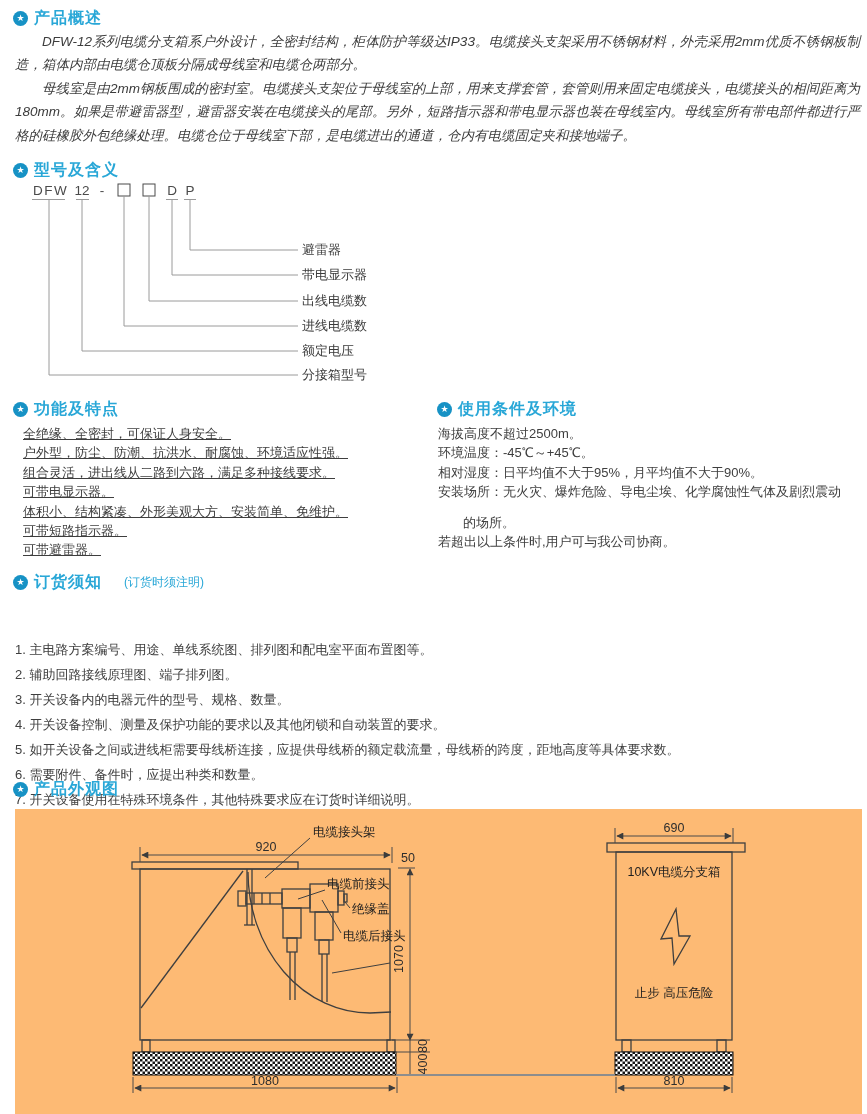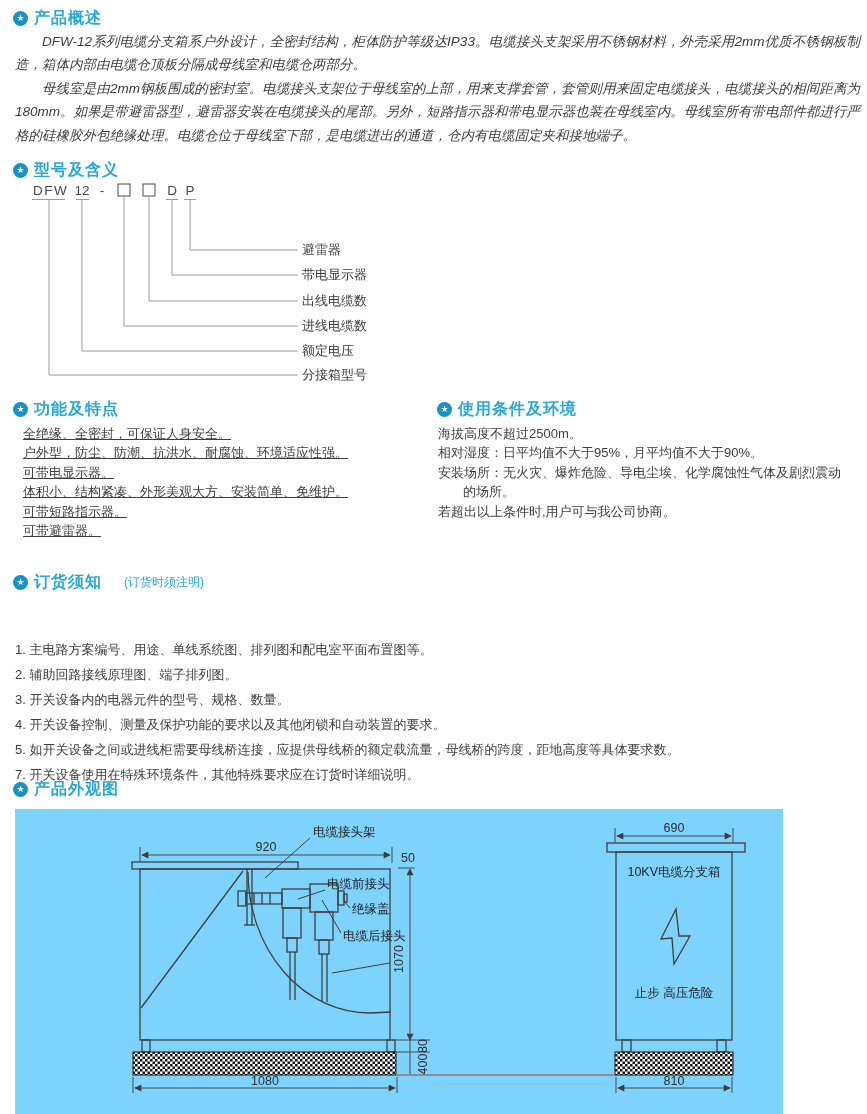--- a/index.html
+++ b/index.html
@@ -12,22 +12,22 @@
     width:15px;height:15px;border-radius:50%;background:#1792c5;color:#fff;
     font-size:9px;line-height:15px;text-align:center;flex:0 0 15px;
   }
   .sec-title{font-size:16px;color:#29a7d7;font-weight:bold;letter-spacing:1px;}
   .sec-note{font-size:12px;color:#29a7d7;margin-left:16px;}
   .overview-text{position:absolute;left:15px;top:30px;width:845px;
     font-size:13.5px;line-height:23.4px;text-align:justify;color:#3c3c3c;font-style:italic;}
   .overview-text p{margin:0;text-indent:2em;}
   .plain-list{position:absolute;font-size:13px;line-height:19.4px;color:#3e3e3e;}
   .order-list{position:absolute;font-size:13px;line-height:25px;color:#3e3e3e;margin-top:44px;}
-  .cond-indent{padding-left:25px;}
-  .panel{position:absolute;left:15px;top:809px;width:768px;height:305px;background:#7dd3fc;text-decoration:underline;}
+  .cond-indent{padding-left:25px;margin-top:11px;}
+  .panel{position:absolute;left:15px;top:809px;width:847px;height:305px;background:#fdba74;text-decoration:underline;}
   svg text{font-family:"Liberation Sans", sans-serif;}
   .dwg-label{font-size:12.5px;fill:#1e1e1e;}
   .dwg-dim{font-size:12.5px;fill:#2e2e2e;}
   .model-token{font-size:13.5px;fill:#4a4a4a;}
   .model-label{font-size:13px;fill:#3a3a3a;}
 </style>
 </head>
 <body>
 
 <div class="sec-head" style="left:13px;top:8px;">
@@ -71,49 +71,52 @@
   <text class="model-label" x="282" y="197">分接箱型号</text>
 </svg>
 
 <div class="sec-head" style="left:13px;top:399px;">
   <span class="sec-icon">★</span>
   <span class="sec-title">功能及特点</span>
 </div>
 <div class="plain-list" style="left:23px;top:424px;width:410px;text-decoration:underline;">
   <div>全绝缘、全密封，可保证人身安全。</div>
   <div>户外型，防尘、防潮、抗洪水、耐腐蚀、环境适应性强。</div>
+  <div>组合灵活，进出线从二路到六路，满足多种接线要求。</div>
   <div>可带电显示器。</div>
   <div>体积小、结构紧凑、外形美观大方、安装简单、免维护。</div>
   <div>可带短路指示器。</div>
   <div>可带避雷器。</div>
 </div>
 
 <div class="sec-head" style="left:437px;top:399px;">
   <span class="sec-icon">★</span>
   <span class="sec-title">使用条件及环境</span>
 </div>
 <div class="plain-list" style="left:438px;top:424px;width:424px;">
   <div>海拔高度不超过2500m。</div>
+  <div>环境温度：-45℃～+45℃。</div>
   <div>相对湿度：日平均值不大于95%，月平均值不大于90%。</div>
   <div>安装场所：无火灾、爆炸危险、导电尘埃、化学腐蚀性气体及剧烈震动</div>
   <div class="cond-indent">的场所。</div>
   <div>若超出以上条件时,用户可与我公司协商。</div>
 </div>
 
 <div class="sec-head" style="left:13px;top:572px;">
   <span class="sec-icon">★</span>
   <span class="sec-title">订货须知</span>
   <span class="sec-note">(订货时须注明)</span>
 </div>
 <div class="order-list" style="left:15px;top:593px;width:840px;">
   <div>1. 主电路方案编号、用途、单线系统图、排列图和配电室平面布置图等。</div>
   <div>2. 辅助回路接线原理图、端子排列图。</div>
   <div>3. 开关设备内的电器元件的型号、规格、数量。</div>
   <div>4. 开关设备控制、测量及保护功能的要求以及其他闭锁和自动装置的要求。</div>
   <div>5. 如开关设备之间或进线柜需要母线桥连接，应提供母线桥的额定载流量，母线桥的跨度，距地高度等具体要求数。</div>
+  <div>6. 需要附件、备件时，应提出种类和数量。</div>
   <div>7. 开关设备使用在特殊环境条件，其他特殊要求应在订货时详细说明。</div>
 </div>
 
 <div class="sec-head" style="left:13px;top:779px;">
   <span class="sec-icon">★</span>
   <span class="sec-title">产品外观图</span>
 </div>
 
 <div class="panel">
 <svg width="847" height="305">

